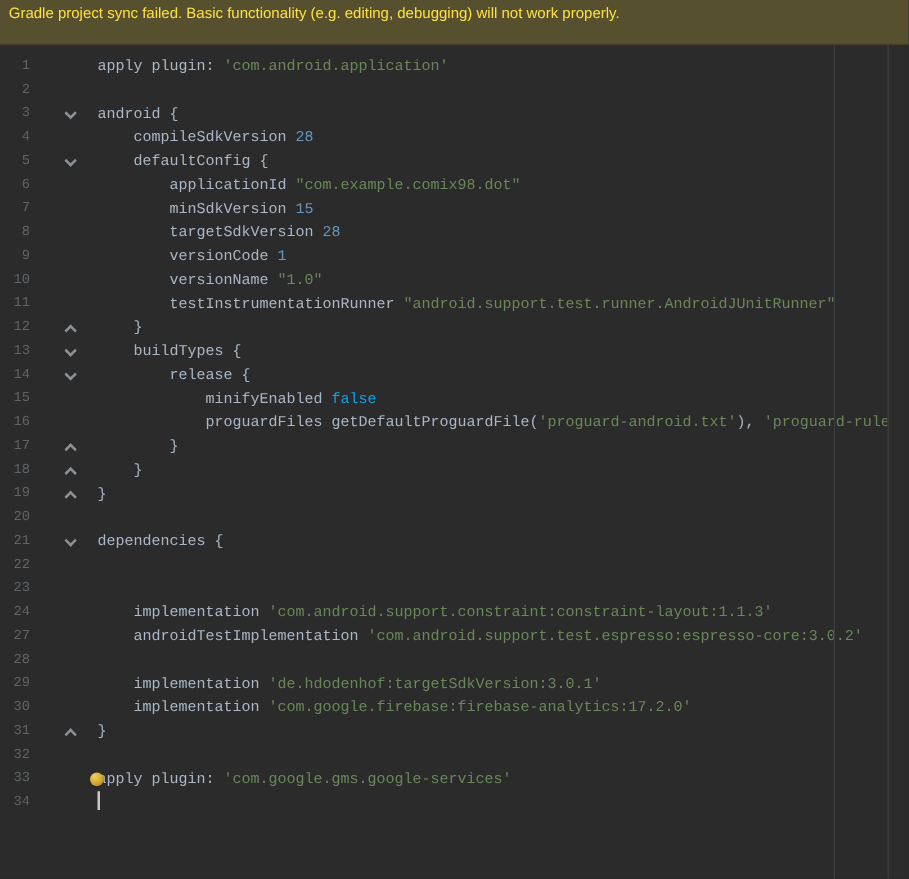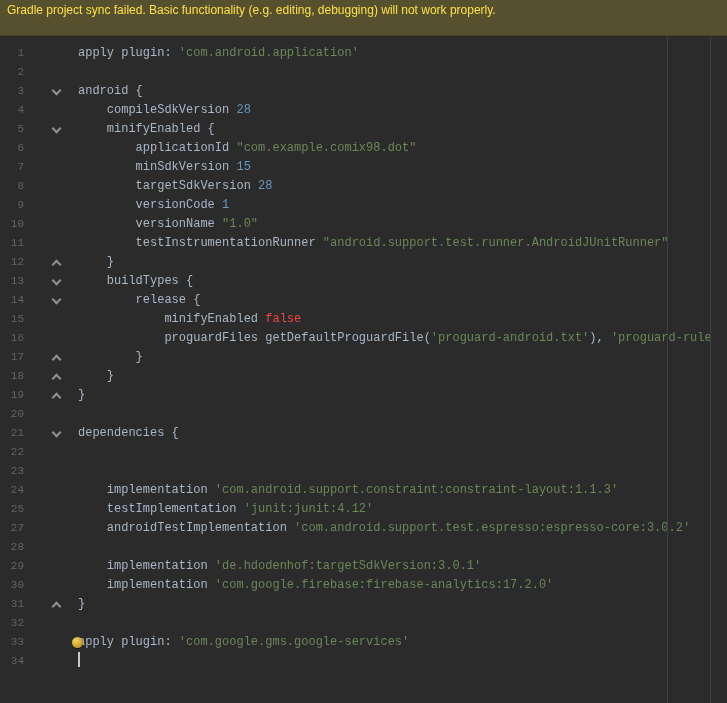--- a/index.html
+++ b/index.html
@@ -65,21 +65,21 @@
   .chev.down{top:5px;transform:rotate(45deg);}
   .chev.up{top:8px;transform:rotate(-135deg);}
   .code{
     padding-left:2px;
     color:#a9b7c6;
     margin-left:12px;
   }
   .d{color:#a9b7c6;}
   .s{color:#6a8759;}
   .n{color:#6897bb;}
-  .k{color:#ef4444;text-align:right;}
+  .k{color:#0ea5e9;text-align:right;}
   .caret{
     display:inline-block;
     width:2px;height:15px;
     background:#c8c8c8;
     vertical-align:middle;
     margin-top:-3px;
   }
   .bulb{
     position:absolute;
     left:72px;top:4px;
@@ -96,41 +96,40 @@
 <div class="banner">
   <span>Gradle project sync failed. Basic functionality (e.g. editing, debugging) will not work properly.</span>
 </div>
 
 <div class="editor">
   <div class="lines">
       <div class="line"><span class="num">1</span><span class="foldcol"></span><span class="code"><span class="d">apply plugin: </span><span class="s">'com.android.application'</span></span></div>
       <div class="line"><span class="num">2</span><span class="foldcol"></span><span class="code"></span></div>
       <div class="line"><span class="num">3</span><span class="foldcol"><span class="chev down"></span></span><span class="code"><span class="d">android {</span></span></div>
       <div class="line"><span class="num">4</span><span class="foldcol"></span><span class="code"><span class="d">    compileSdkVersion </span><span class="n">28</span></span></div>
-      <div class="line"><span class="num">5</span><span class="foldcol"><span class="chev down"></span></span><span class="code"><span class="d">    minifyEnabled {</span></span></div>
+      <div class="line"><span class="num">5</span><span class="foldcol"><span class="chev down"></span></span><span class="code"><span class="d">    defaultConfig {</span></span></div>
       <div class="line"><span class="num">6</span><span class="foldcol"></span><span class="code"><span class="d">        applicationId </span><span class="s">"com.example.comix98.dot"</span></span></div>
       <div class="line"><span class="num">7</span><span class="foldcol"></span><span class="code"><span class="d">        minSdkVersion </span><span class="n">15</span></span></div>
       <div class="line"><span class="num">8</span><span class="foldcol"></span><span class="code"><span class="d">        targetSdkVersion </span><span class="n">28</span></span></div>
       <div class="line"><span class="num">9</span><span class="foldcol"></span><span class="code"><span class="d">        versionCode </span><span class="n">1</span></span></div>
       <div class="line"><span class="num">10</span><span class="foldcol"></span><span class="code"><span class="d">        versionName </span><span class="s">"1.0"</span></span></div>
       <div class="line"><span class="num">11</span><span class="foldcol"></span><span class="code"><span class="d">        testInstrumentationRunner </span><span class="s">"android.support.test.runner.AndroidJUnitRunner"</span></span></div>
       <div class="line"><span class="num">12</span><span class="foldcol"><span class="chev up"></span></span><span class="code"><span class="d">    }</span></span></div>
       <div class="line"><span class="num">13</span><span class="foldcol"><span class="chev down"></span></span><span class="code"><span class="d">    buildTypes {</span></span></div>
       <div class="line"><span class="num">14</span><span class="foldcol"><span class="chev down"></span></span><span class="code"><span class="d">        release {</span></span></div>
       <div class="line"><span class="num">15</span><span class="foldcol"></span><span class="code"><span class="d">            minifyEnabled </span><span class="k">false</span></span></div>
       <div class="line"><span class="num">16</span><span class="foldcol"></span><span class="code"><span class="d">            proguardFiles getDefaultProguardFile(</span><span class="s">'proguard-android.txt'</span><span class="d">), </span><span class="s">'proguard-rules.pro'</span></span></div>
       <div class="line"><span class="num">17</span><span class="foldcol"><span class="chev up"></span></span><span class="code"><span class="d">        }</span></span></div>
       <div class="line"><span class="num">18</span><span class="foldcol"><span class="chev up"></span></span><span class="code"><span class="d">    }</span></span></div>
       <div class="line"><span class="num">19</span><span class="foldcol"><span class="chev up"></span></span><span class="code"><span class="d">}</span></span></div>
       <div class="line"><span class="num">20</span><span class="foldcol"></span><span class="code"></span></div>
       <div class="line"><span class="num">21</span><span class="foldcol"><span class="chev down"></span></span><span class="code"><span class="d">dependencies {</span></span></div>
       <div class="line"><span class="num">22</span><span class="foldcol"></span></div>
       <div class="line"><span class="num">23</span><span class="foldcol"></span></div>
       <div class="line"><span class="num">24</span><span class="foldcol"></span><span class="code"><span class="d">    implementation </span><span class="s">'com.android.support.constraint:constraint-layout:1.1.3'</span></span></div>
-      <div class="line"><span class="num">25</span><span class="foldcol"></span><span class="code"><span class="d">    testImplementation </span><span class="s">'junit:junit:4.12'</span></span></div>
       <div class="line"><span class="num">27</span><span class="foldcol"></span><span class="code"><span class="d">    androidTestImplementation </span><span class="s">'com.android.support.test.espresso:espresso-core:3.0.2'</span></span></div>
       <div class="line"><span class="num">28</span><span class="foldcol"></span></div>
       <div class="line"><span class="num">29</span><span class="foldcol"></span><span class="code"><span class="d">    implementation </span><span class="s">'de.hdodenhof:targetSdkVersion:3.0.1'</span></span></div>
       <div class="line"><span class="num">30</span><span class="foldcol"></span><span class="code"><span class="d">    implementation </span><span class="s">'com.google.firebase:firebase-analytics:17.2.0'</span></span></div>
       <div class="line"><span class="num">31</span><span class="foldcol"><span class="chev up"></span></span><span class="code"><span class="d">}</span></span></div>
       <div class="line"><span class="num">32</span><span class="foldcol"></span><span class="code"></span></div>
       <div class="line"><span class="num">33</span><span class="foldcol"></span><span class="code"><span class="d">apply plugin: </span><span class="s">'com.google.gms.google-services'</span></span><span class="bulb"></span></div>
       <div class="line"><span class="num">34</span><span class="foldcol"></span><span class="code"><span class="caret"></span></span></div>
     </div>
   <div class="margin-guide"></div>

